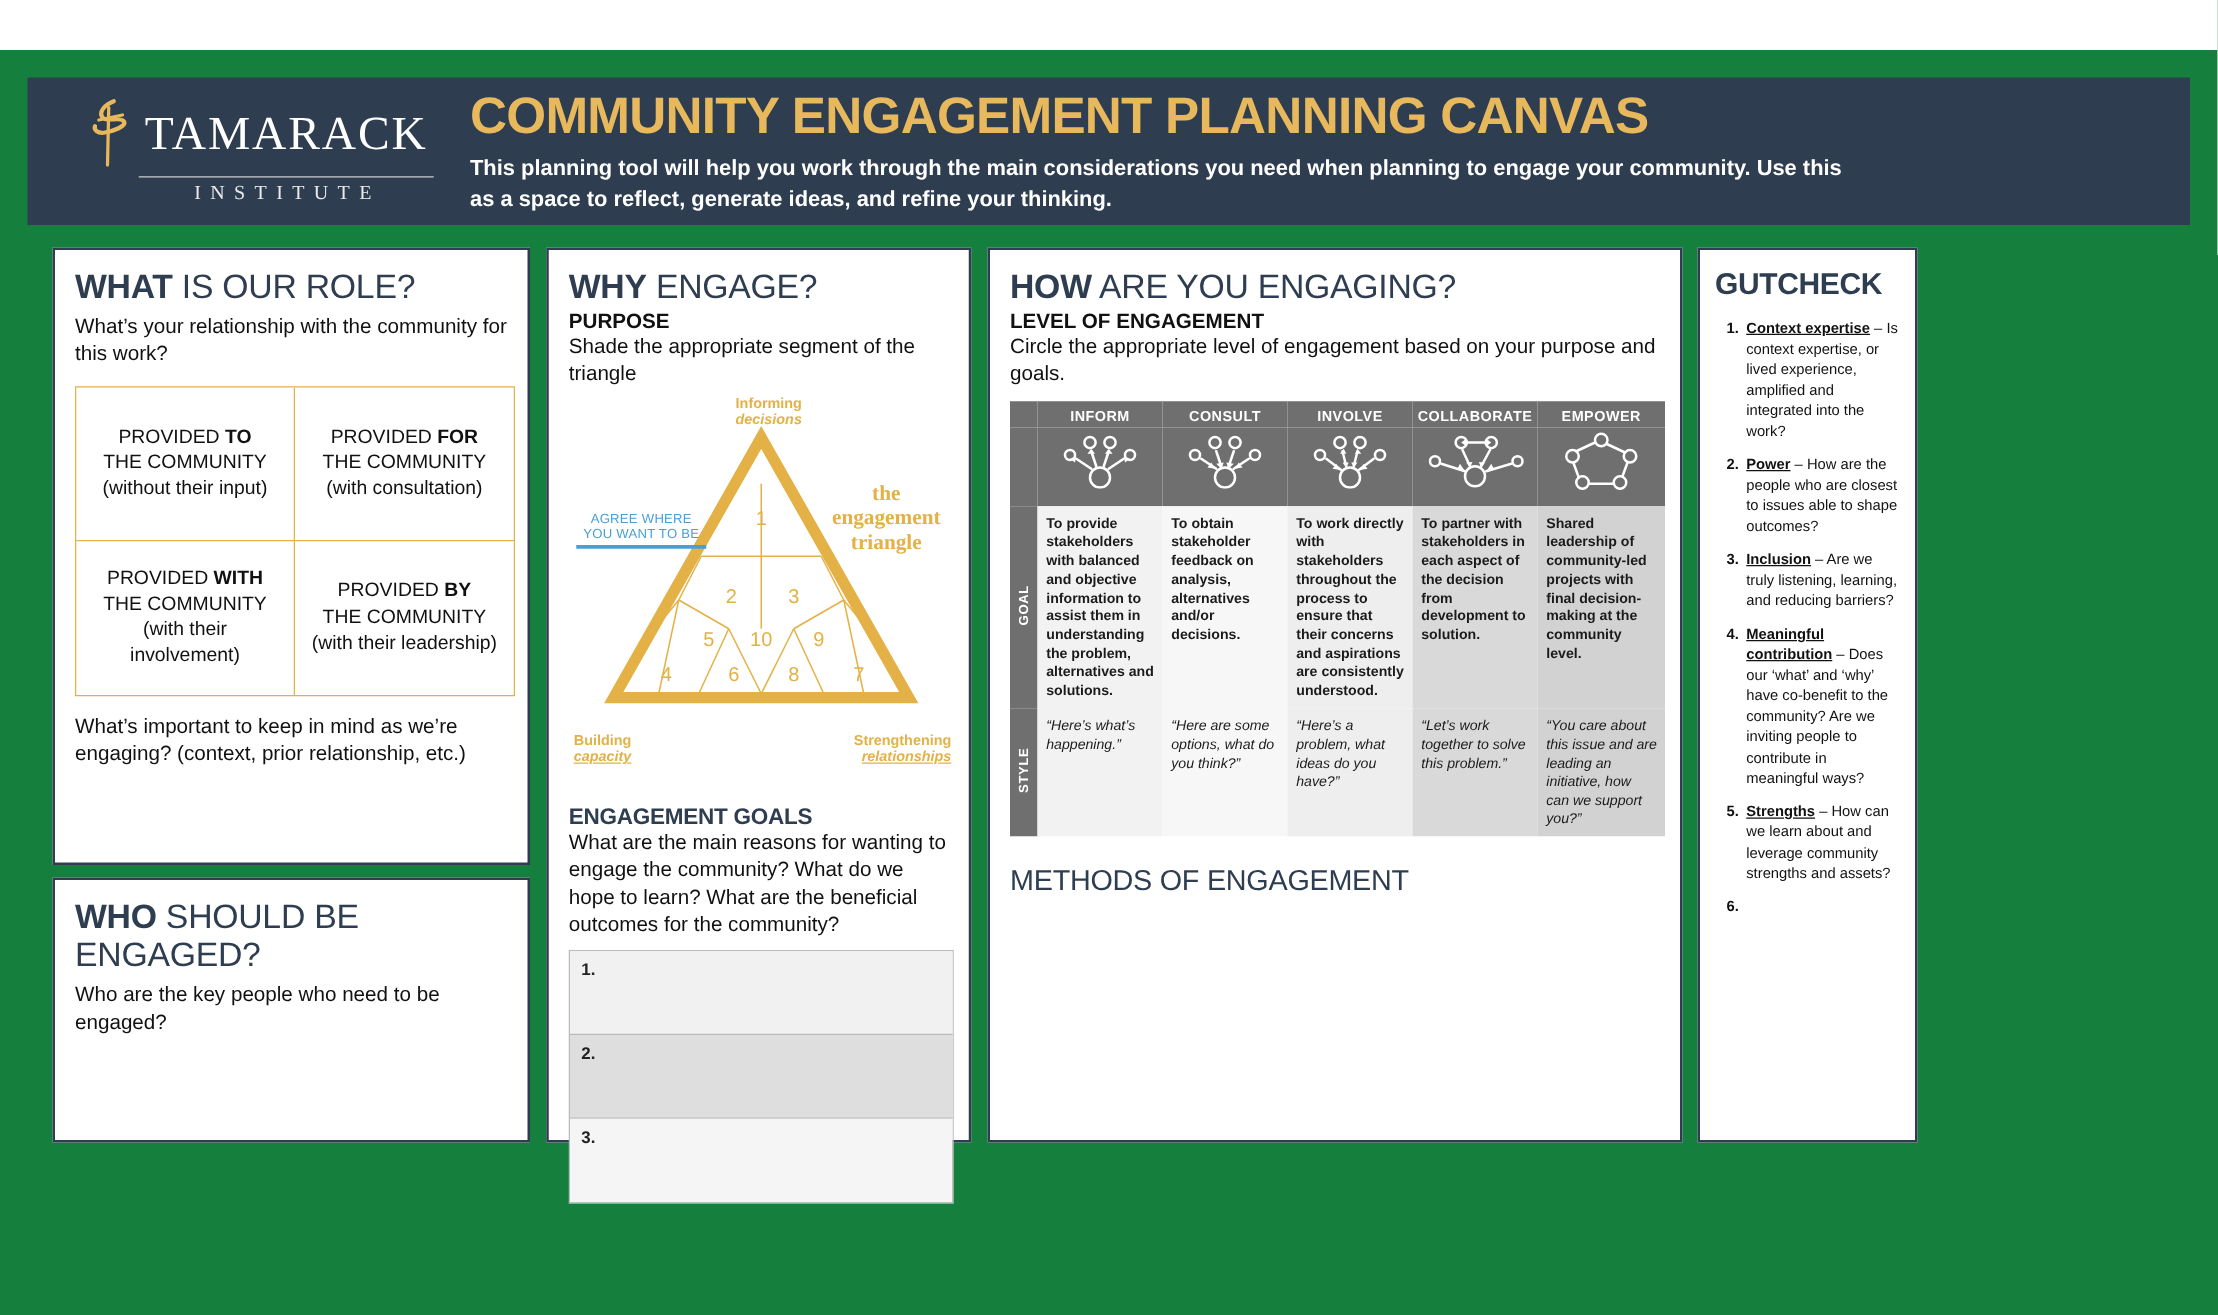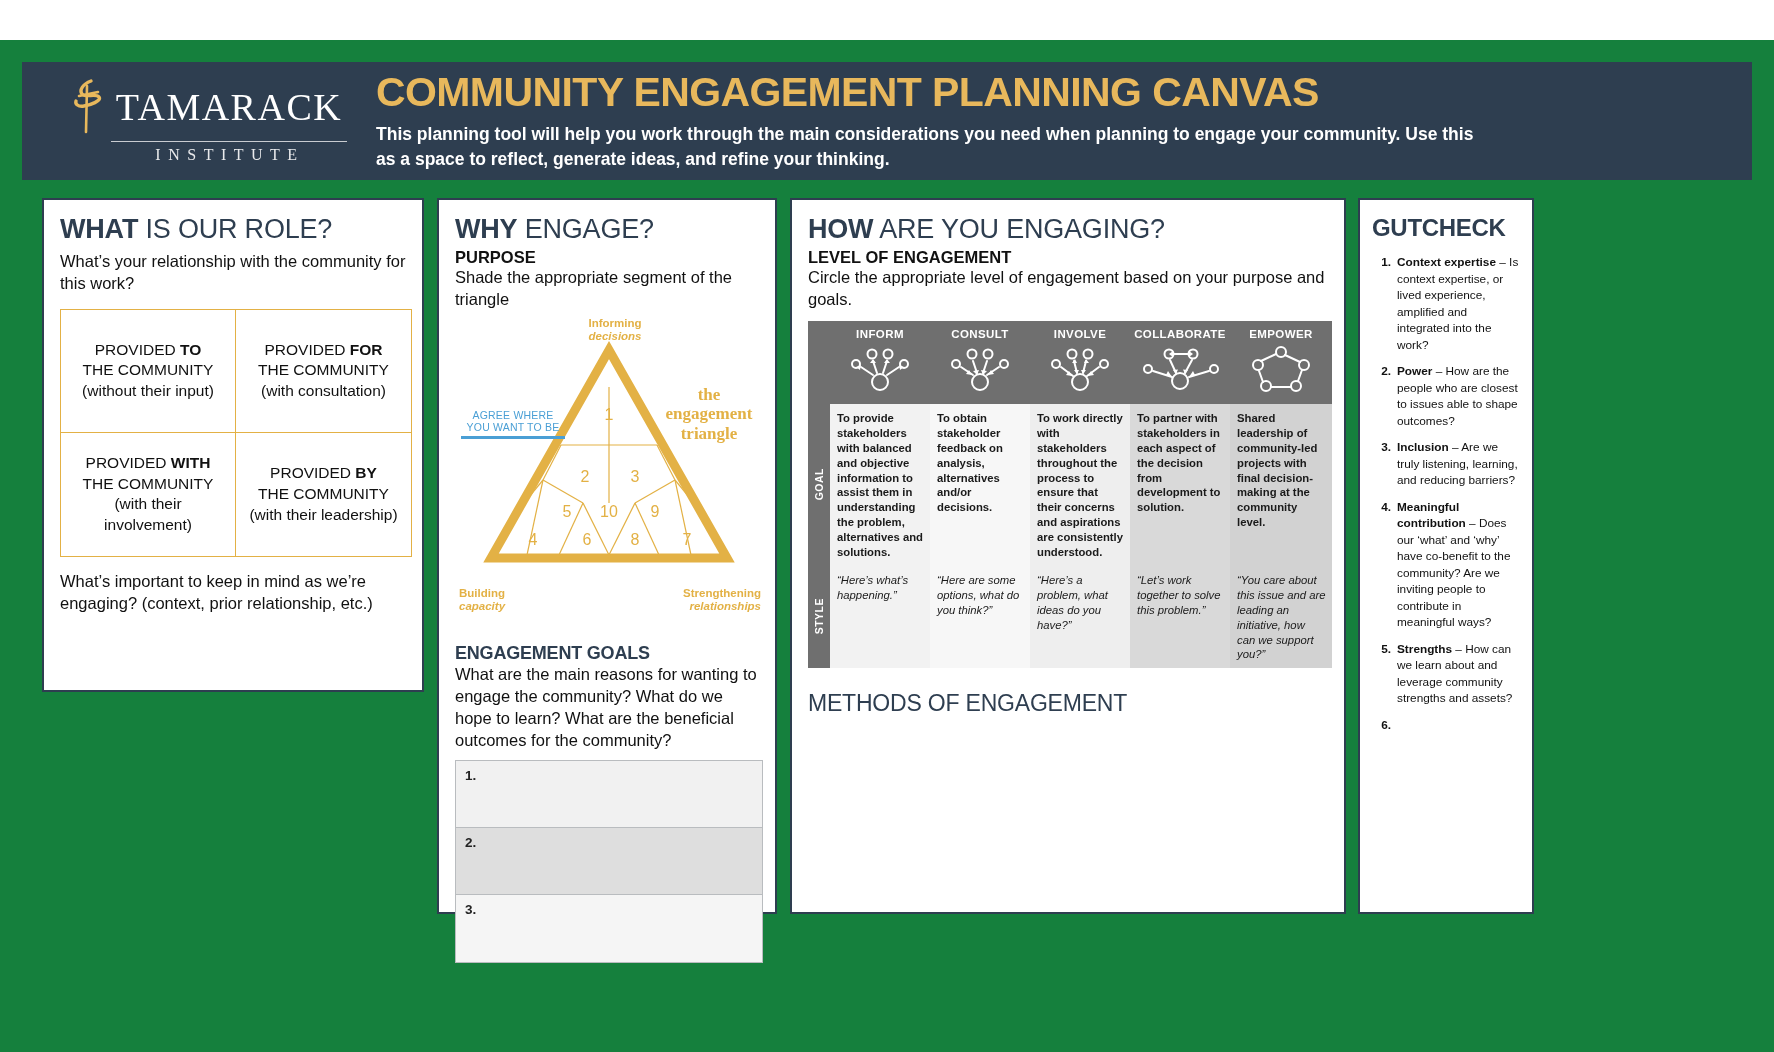--- a/index.html
+++ b/index.html
@@ -86,21 +86,21 @@
     font-family:"Liberation Serif", serif; color:#e3b145; font-size: 17px;
     font-weight: bold; line-height: 1.15;
   }
   .tri-top-label {
     position:absolute; left: 105px; top: 0; width: 110px; text-align:center;
     color:#e3b145; font-size: 11.5px; line-height:1.18; font-weight:600;
   }
   .tri-top-label i { font-style: italic; font-weight: 600; display:block; }
   .tri-bl-label { position:absolute; left: 4px; top: 270px; color:#e3b145; font-size: 11.5px; line-height:1.18; font-weight:600; }
   .tri-br-label { position:absolute; right: 2px; top: 270px; color:#e3b145; font-size: 11.5px; line-height:1.18; font-weight:600; text-align:right; }
-  .tri-bl-label i, .tri-br-label i { font-style: italic; font-weight:600; display:block;}
+  .tri-bl-label i, .tri-br-label i { font-style: italic; font-weight:600; display:block;text-decoration:underline;}
   .goal-box { width: 308px; border: 1px solid #b9bcbf; margin-top: 8px; }
   .goal-row {
     height: 67px; border-bottom: 1px solid #b9bcbf; padding: 7px 9px;
     font-size: 13.5px; font-weight: bold; color:#222;
   }
   .goal-row:last-child { border-bottom: none; }
   .goal-row.g1 { background:#f1f1f1; }
   .goal-row.g2 { background:#dedede; }
   .goal-row.g3 { background:#f5f5f5; }
 
@@ -126,21 +126,21 @@
   .col-a { background:#f2f2f2; } .col-b { background:#f7f7f7; }
   .col-c { background:#eeeeee; } .col-d { background:#d9d9d9; } .col-e { background:#d2d2d2; }
   .methods { margin-top: 22px; }
 
   
   #panel-gut { left: 1358px; top: 158px; width: 176px; height: 716px; padding: 14px 12px; }
   .gut-title { font-size: 24px; color:#2e3e50; font-weight: bold; letter-spacing:-0.3px; }
   .gut-list { margin-top: 12px; padding-left: 2px; }
   .gut-item { display:flex; font-size: 11.8px; line-height: 1.4; color:#111; margin-bottom: 10px; }
   .gut-num { font-weight: bold; width: 17px; flex:none; text-align:right; margin-right: 6px; }
-  .gut-text b { font-weight: bold; }
+  .gut-text b { font-weight: bold; text-decoration: underline; }
 </style>
 </head>
 <body>
 
 <div class="page">
 
   <div class="header">
     <div class="logo-block">
       <div class="logo-row">
         <svg class="logo-mark" viewBox="0 0 40 58">
@@ -193,20 +193,27 @@
           <span>THE COMMUNITY</span><br>
           <span>(with their leadership)</span>
         </div>
       </div>
     </div>
 
     <div class="prompt what-note">What’s important to keep in mind as we’re engaging? (context, prior relationship, etc.)</div>
     <div style="height:110px"></div>
   </div>
 
+  <div class="panel" id="panel-who">
+    <div class="h1-title">
+      <b>WHO</b><span> SHOULD BE ENGAGED?</span>
+    </div>
+    <div class="prompt" style="margin-top:6px">Who are the key people who need to be engaged?</div>
+    <div style="height:110px"></div>
+  </div>
 
   <div class="panel" id="panel-why">
     <div class="h1-title">
       <b>WHY</b><span> ENGAGE?</span>
     </div>
     <div class="sub-head" style="margin-top:3px">PURPOSE</div>
     <div class="prompt">Shade the appropriate segment of the triangle</div>
 
     <div class="tri-wrap">
       <svg class="tri-svg" width="308" height="300" viewBox="0 0 308 300">

